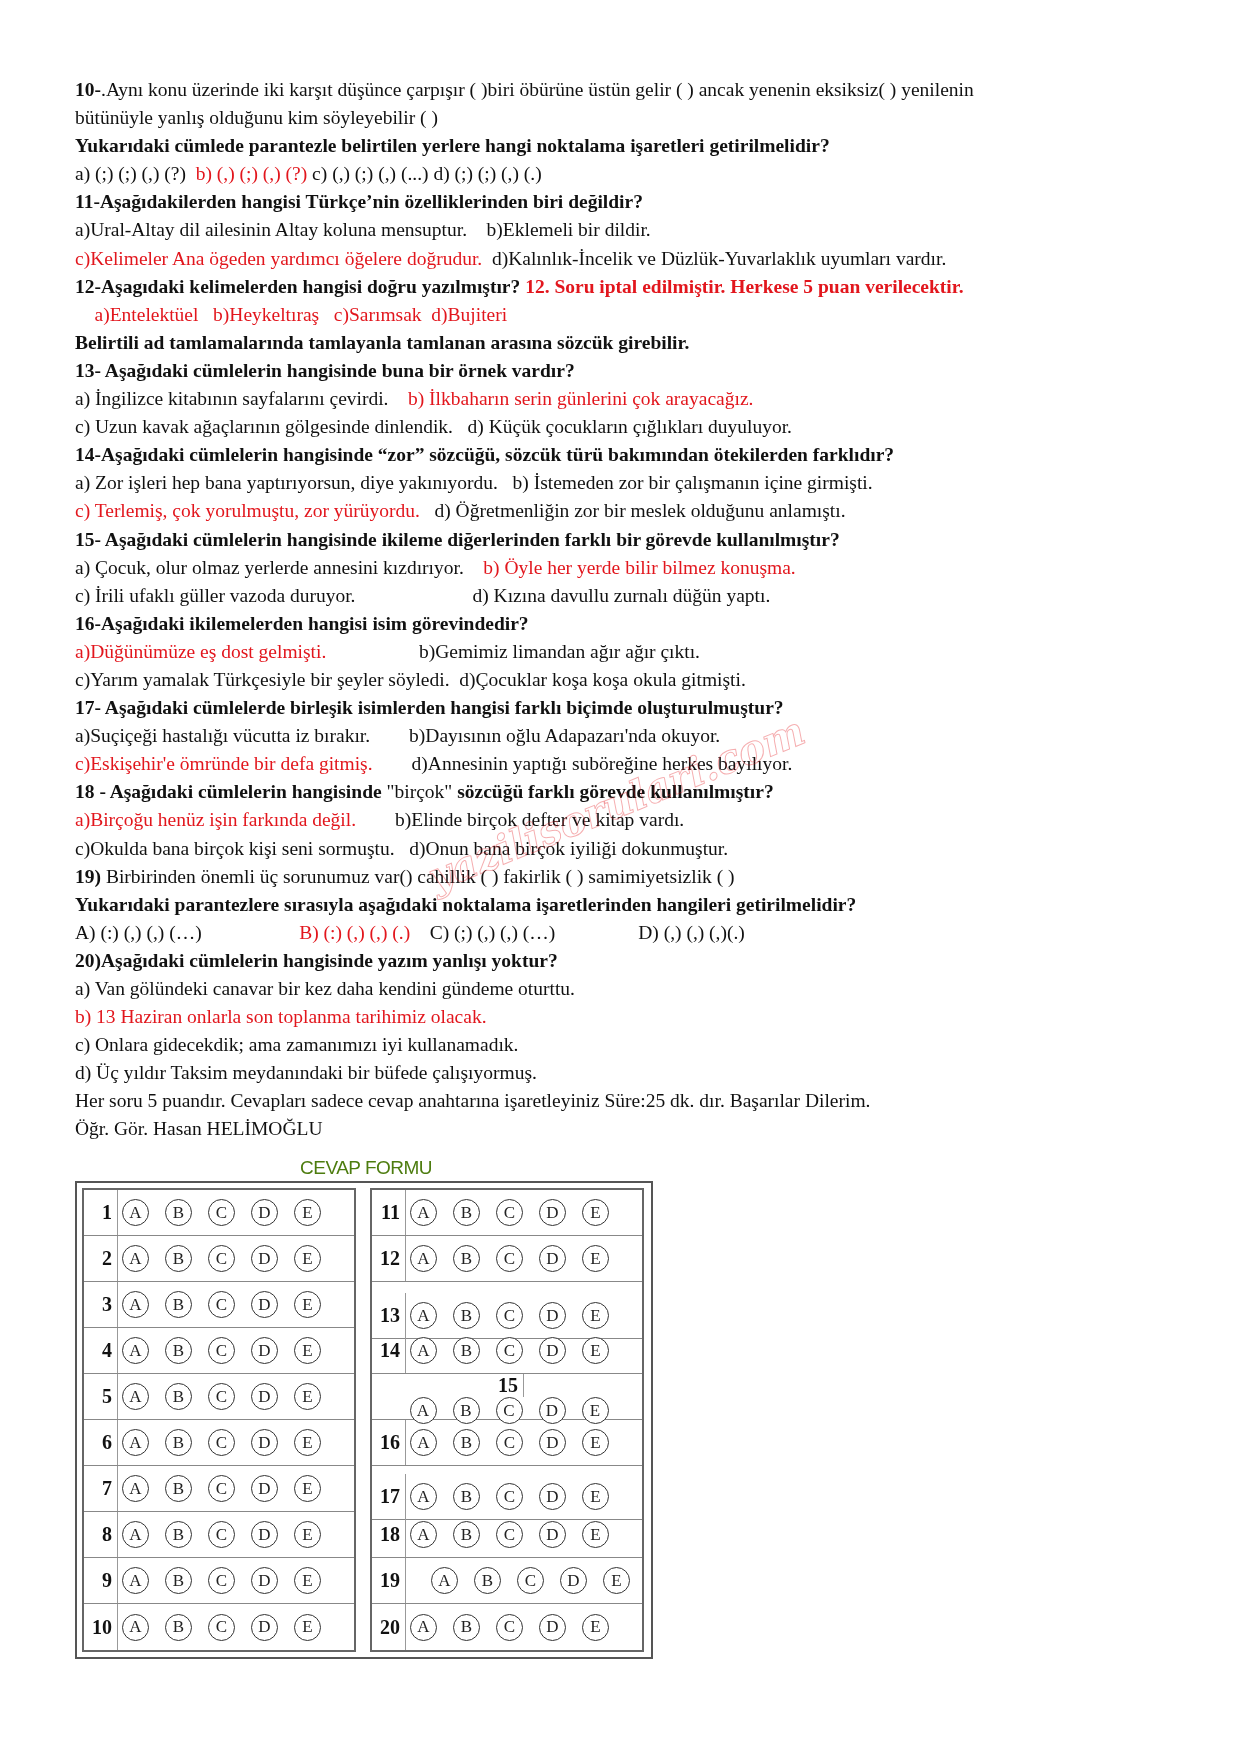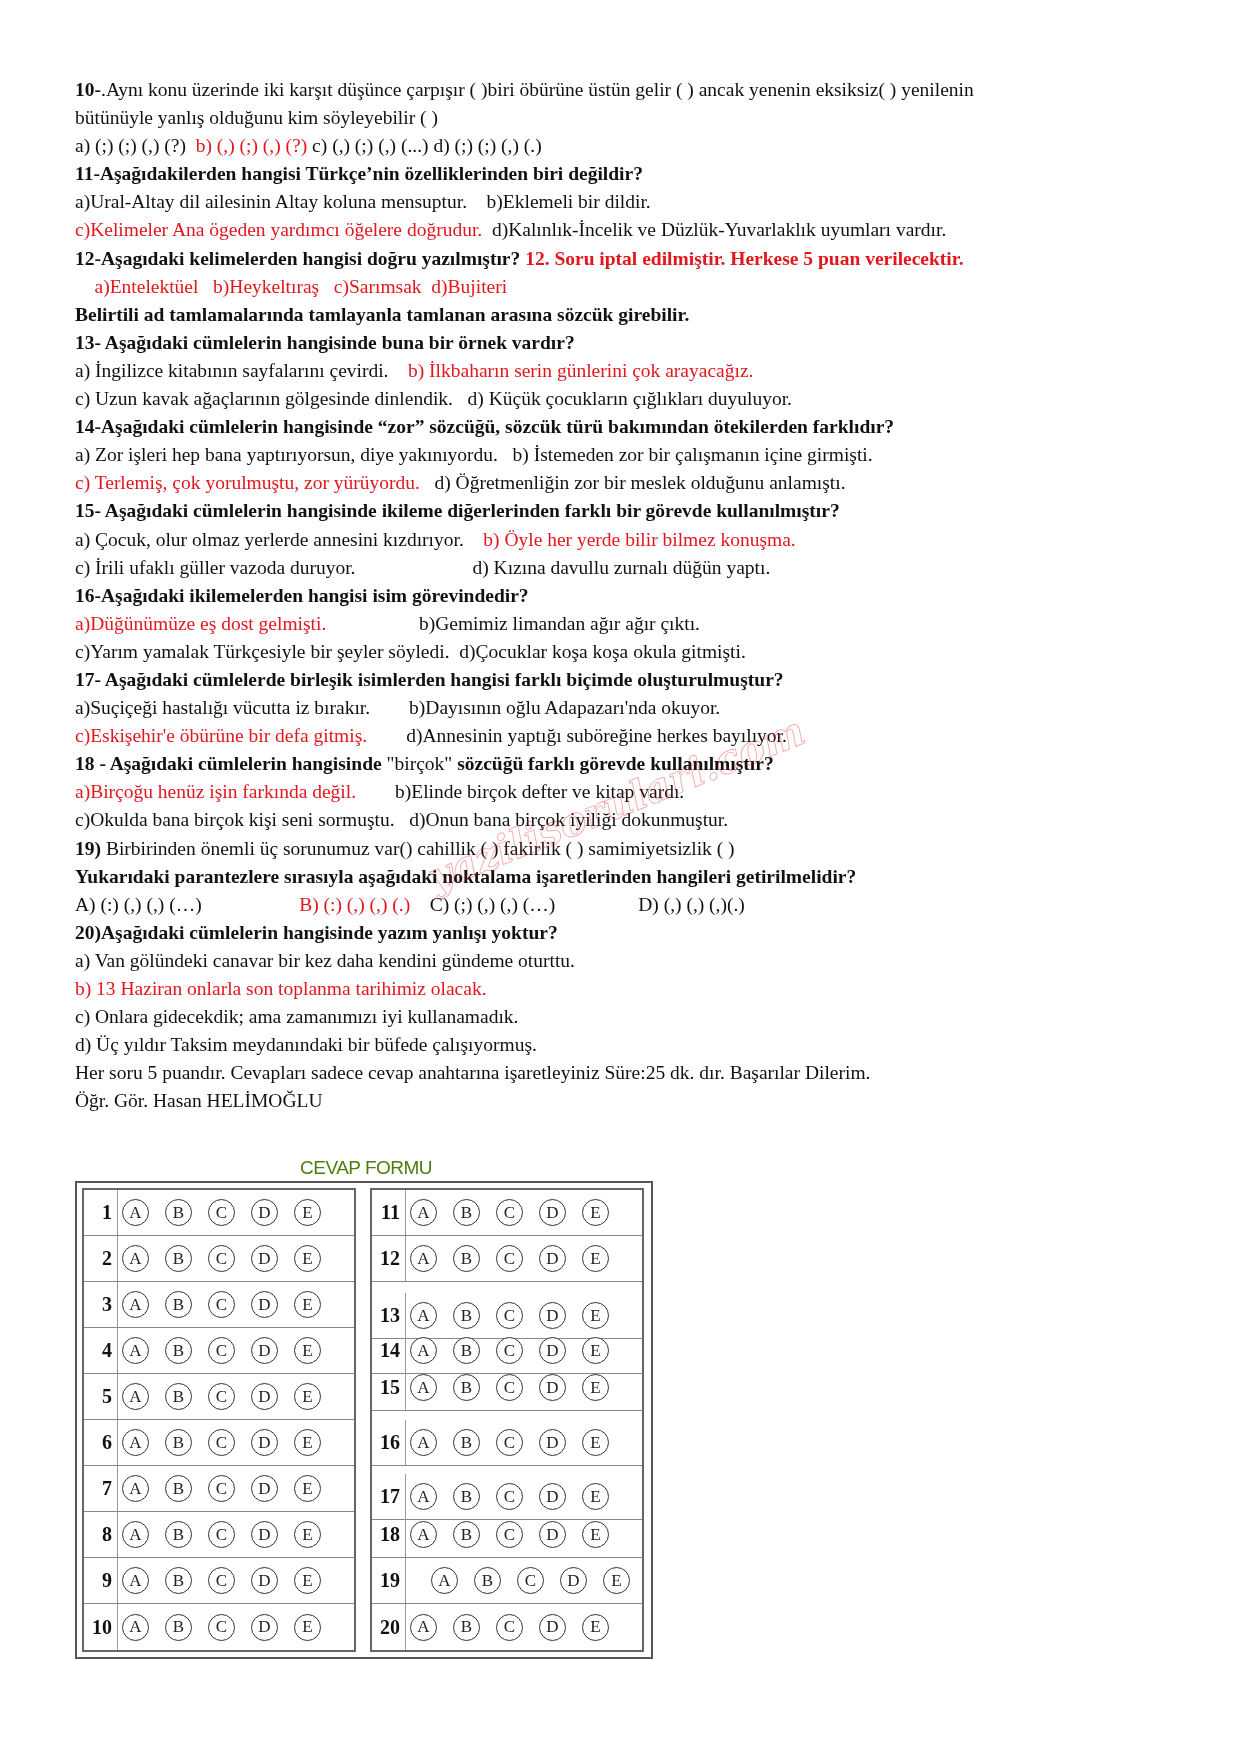--- a/index.html
+++ b/index.html
@@ -56,20 +56,21 @@
       background: #fff; cursor: pointer;
     }
   </style>
 </head>
 <body>
 
 <div class="page" id="page">
     <div>
       <div class="line"><span class="b">10-</span><span>.Aynı konu üzerinde iki karşıt düşünce çarpışır ( )biri öbürüne üstün gelir ( ) ancak yenenin eksiksiz( ) yenilenin</span></div>
       <div class="line"><span>bütünüyle yanlış olduğunu kim söyleyebilir ( )</span></div>
+      <div class="line"><span class="b">Yukarıdaki cümlede parantezle belirtilen yerlere hangi noktalama işaretleri getirilmelidir?</span></div>
       <div class="line"><span>a) (;) (;) (,) (?)  </span><span class="red">b) (,) (;) (,) (?)</span><span> c) (,) (;) (,) (...) d) (;) (;) (,) (.)</span></div>
     </div>
     <div>
       <div class="line"><span class="b">11-Aşağıdakilerden hangisi Türkçe’nin özelliklerinden biri değildir?</span></div>
       <div class="line"><span>a)Ural-Altay dil ailesinin Altay koluna mensuptur.    b)Eklemeli bir dildir.</span></div>
       <div class="line"><span class="red">c)Kelimeler Ana ögeden yardımcı öğelere doğrudur.</span><span>  d)Kalınlık-İncelik ve Düzlük-Yuvarlaklık uyumları vardır.</span></div>
     </div>
     <div>
       <div class="line"><span class="b">12-Aşagıdaki kelimelerden hangisi doğru yazılmıştır? </span><span class="b red">12. Soru iptal edilmiştir. Herkese 5 puan verilecektir.</span></div>
       <div class="line"><span class="red">    a)Entelektüel   b)Heykeltıraş   c)Sarımsak  d)Bujiteri</span></div>
@@ -91,21 +92,21 @@
       <div class="line"><span>c) İrili ufaklı güller vazoda duruyor.                        d) Kızına davullu zurnalı düğün yaptı.</span></div>
     </div>
     <div>
       <div class="line"><span class="b">16-Aşağıdaki ikilemelerden hangisi isim görevindedir?</span></div>
       <div class="line"><span class="red">a)Düğünümüze eş dost gelmişti.</span><span>                   b)Gemimiz limandan ağır ağır çıktı.</span></div>
       <div class="line"><span>c)Yarım yamalak Türkçesiyle bir şeyler söyledi.  d)Çocuklar koşa koşa okula gitmişti.</span></div>
     </div>
     <div>
       <div class="line"><span class="b">17- Aşağıdaki cümlelerde birleşik isimlerden hangisi farklı biçimde oluşturulmuştur?</span></div>
       <div class="line"><span>a)Suçiçeği hastalığı vücutta iz bırakır.        b)Dayısının oğlu Adapazarı'nda okuyor.</span></div>
-      <div class="line"><span class="red">c)Eskişehir'e öbürüne bir defa gitmiş.</span><span>        d)Annesinin yaptığı suböreğine herkes bayılıyor.</span></div>
+      <div class="line"><span class="red">c)Eskişehir'e ömründe bir defa gitmiş.</span><span>        d)Annesinin yaptığı suböreğine herkes bayılıyor.</span></div>
     </div>
     <div>
       <div class="line"><span class="b">18 - Aşağıdaki cümlelerin hangisinde </span><span>"birçok" </span><span class="b">sözcüğü farklı görevde kullanılmıştır?</span></div>
       <div class="line"><span class="red">a)Birçoğu henüz işin farkında değil.</span><span>        b)Elinde birçok defter ve kitap vardı.</span></div>
       <div class="line"><span>c)Okulda bana birçok kişi seni sormuştu.   d)Onun bana birçok iyiliği dokunmuştur.</span></div>
     </div>
     <div>
       <div class="line"><span class="b">19)</span><span> Birbirinden önemli üç sorunumuz var() cahillik ( ) fakirlik ( ) samimiyetsizlik ( )</span></div>
       <div class="line"><span class="b">Yukarıdaki parantezlere sırasıyla aşağıdaki noktalama işaretlerinden hangileri getirilmelidir?</span></div>
       <div class="line"><span>A) (:) (,) (,) (…)                    </span><span class="red">B) (:) (,) (,) (.)</span><span>    C) (;) (,) (,) (…)                 D) (,) (,) (,)(.)</span></div>
@@ -260,21 +261,21 @@
       <div class="form-row" style="top: 138px;">
         <div class="qnum">14</div>
         <div class="opts">
           <div class="bubble">A</div>
           <div class="bubble">B</div>
           <div class="bubble">C</div>
           <div class="bubble">D</div>
           <div class="bubble">E</div>
         </div>
       </div>
-      <div class="form-row" style="top: 175px;">
+      <div class="form-row" style="top: 184px; flex-direction: column;">
         <div class="qnum">15</div>
         <div class="opts">
           <div class="bubble">A</div>
           <div class="bubble">B</div>
           <div class="bubble">C</div>
           <div class="bubble">D</div>
           <div class="bubble">E</div>
         </div>
       </div>
       <div class="form-row" style="top: 230px;">

